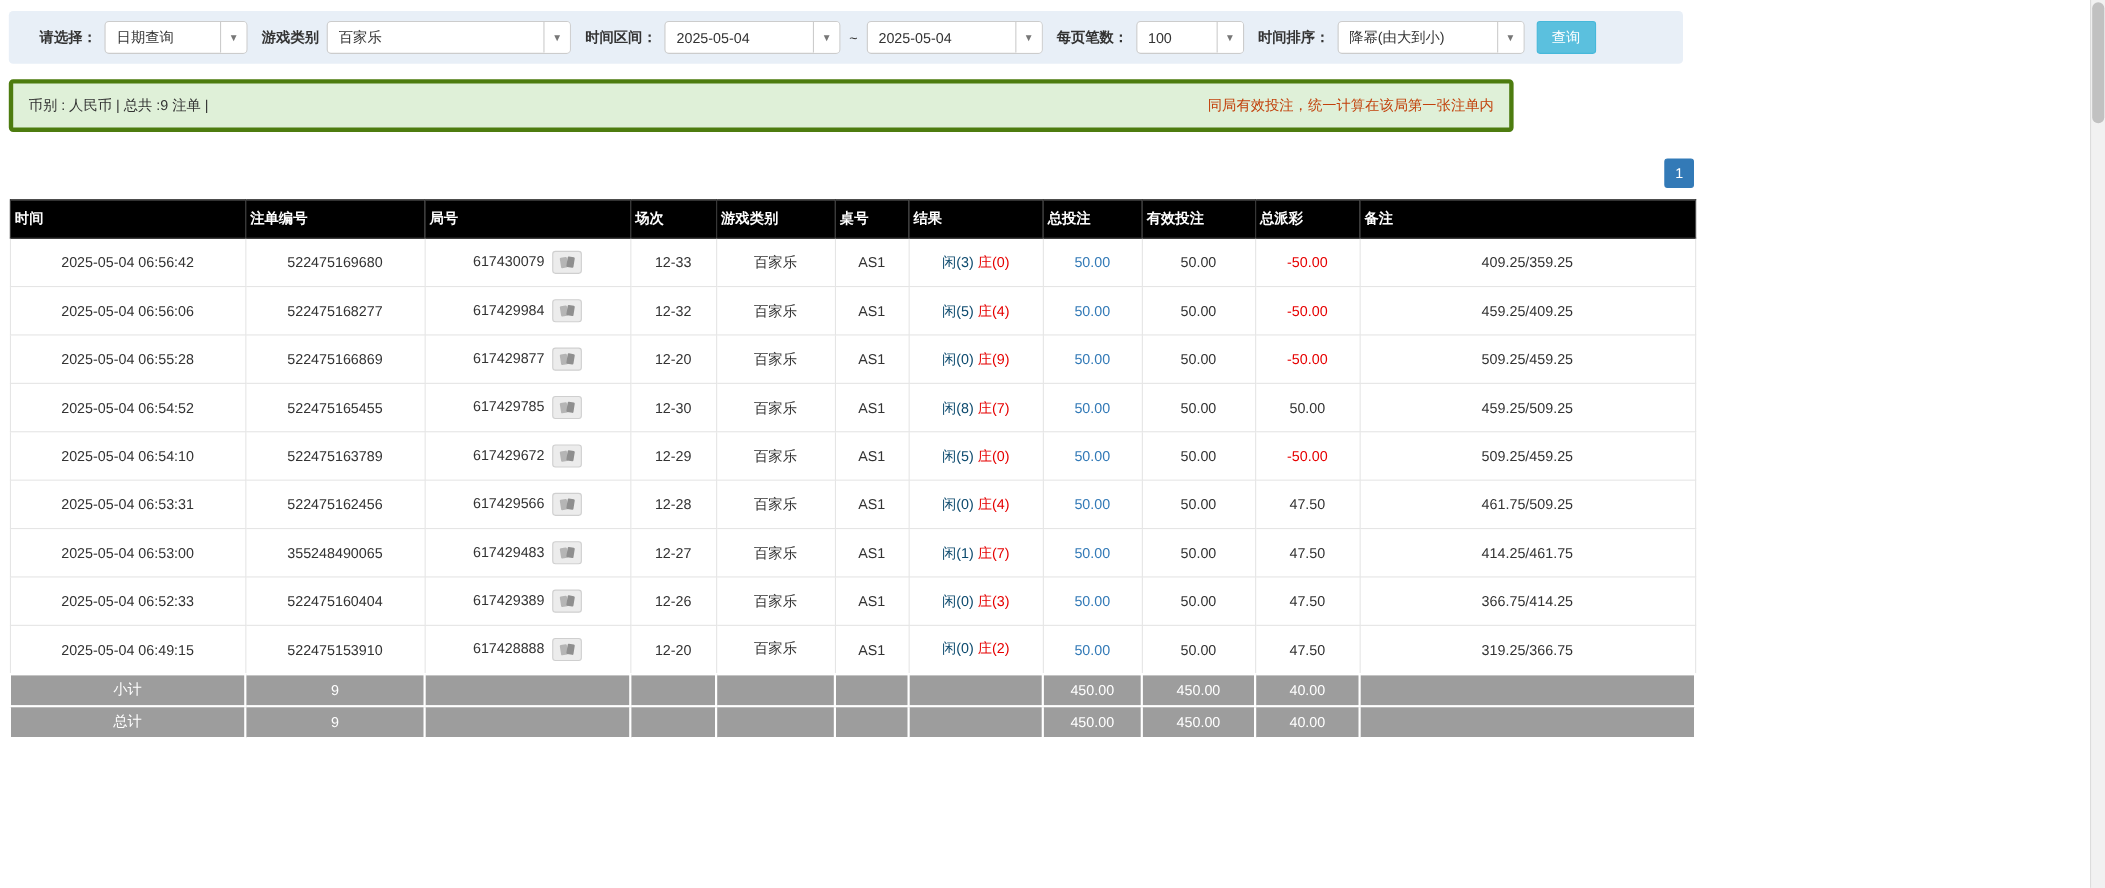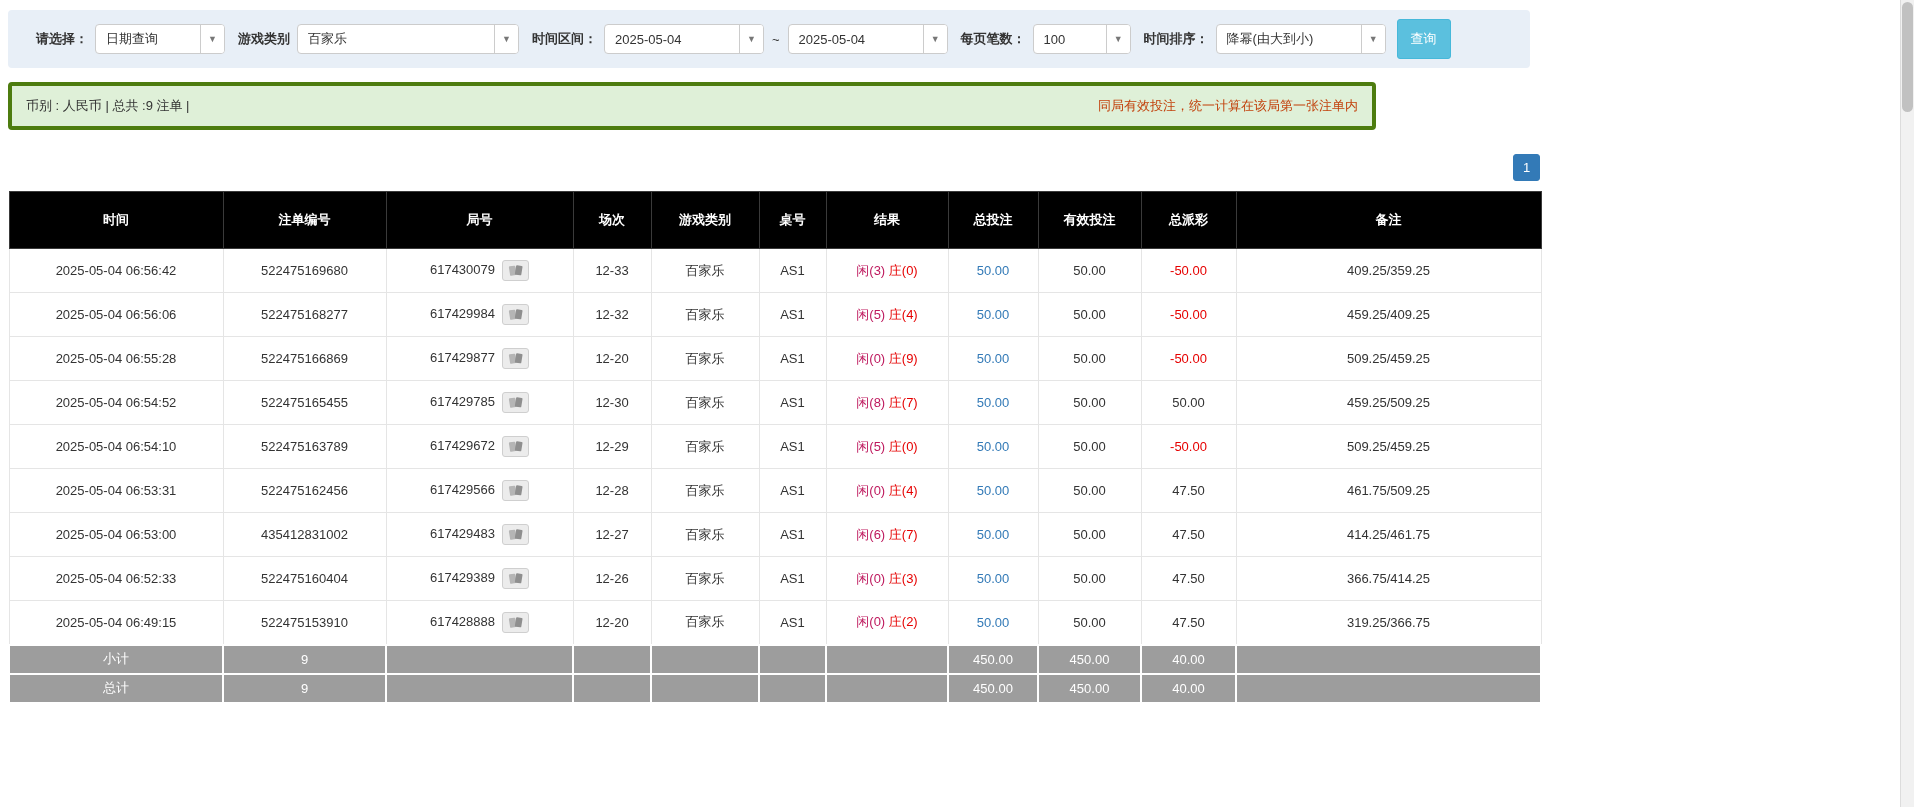--- a/index.html
+++ b/index.html
@@ -27,21 +27,21 @@
     justify-content:center; color:#777; font-size:9px; background:#fff;
   }
   .w-select { width:130px; }
   .w-game   { width:222px; }
   .w-date   { width:160px; }
   .w-pp     { width:98px; }
   .w-sort   { width:170px; }
   .tilde { color:#333; margin:0 1px; }
   .btn-query {
     background:#5bc0de; border:1px solid #46b8da; color:#fff; border-radius:3px;
-    height:40px; padding:0 13px; font-size:13px; cursor:pointer; margin-left:4px;
+    height:30px; padding:0 13px; font-size:13px; cursor:pointer; margin-left:4px;
     font-family:inherit;
   }
 
   
   .summary-bar {
     width:1368px; margin-top:14px; background:#dff0d8; border:4px solid #4d7c0f;
     border-radius:4px; padding:11px 14px; display:flex; justify-content:space-between; align-items:center;
   }
   .summary-left { color:#333; }
   .summary-right { color:#c2410c; }
@@ -49,28 +49,28 @@
   
   .pagination { width:1532px; display:flex; justify-content:flex-end; margin:24px 0 10px; }
   .page-btn {
     min-width:27px; height:27px; background:#337ab7; border:1px solid #337ab7; color:#fff;
     border-radius:3px; display:flex; align-items:center; justify-content:center; cursor:pointer;
   }
 
   
   table.records { border-collapse:collapse; width:1532px; table-layout:fixed; }
   thead th {
-    background:#000; color:#fff; font-weight:bold; padding:19px 4px; font-size:13px;
-    border:1px solid #3a3a3a; text-align:center;
+    background:#000; color:#fff; font-weight:bold; padding:8px 4px; font-size:13px;
+    border:1px solid #3a3a3a; text-align:left;
   }
   tbody td {
     border:1px solid #e5e5e5; text-align:center; padding:0 6px; height:44px;
     font-size:13px; color:#333; background:#fff; overflow:hidden; white-space:nowrap;
   }
-  .player { color:#be185d; }
+  .player { color:#0c4a6e; }
   .banker { color:#e60000; }
   .bet-link { color:#337ab7; cursor:pointer; }
   .neg { color:#e60000; }
   .cards-icon {
     display:inline-flex; width:27px; height:21px; background:#ececec; border:1px solid #cfcfcf;
     border-radius:3px; align-items:center; justify-content:center; margin-left:7px;
     vertical-align:middle; cursor:pointer;
   }
   tfoot td {
     background:#9d9d9d; color:#fff; text-align:center; height:29px; border:2px solid #fff;
@@ -270,31 +270,31 @@
           <td>百家乐</td>
           <td>AS1</td>
           <td><span class="player">闲(0)</span> <span class="banker">庄(4)</span></td>
           <td><span class="bet-link">50.00</span></td>
           <td>50.00</td>
           <td>47.50</td>
           <td>461.75/509.25</td>
         </tr>
         <tr>
           <td>2025-05-04 06:53:00</td>
-          <td>435412831002</td>
+          <td>355248490065</td>
           <td><span>617429483</span><span class="cards-icon">
               <svg width="16" height="13" viewBox="0 0 16 13">
                 <rect x="1.5" y="2" width="6.5" height="9.5" rx="1" fill="#b5b5b5" transform="rotate(-9 4.5 7)"></rect>
                 <rect x="7.5" y="1.5" width="6.5" height="9.5" rx="1" fill="#8f8f8f" transform="rotate(9 10.5 6)"></rect>
               </svg>
             </span></td>
           <td>12-27</td>
           <td>百家乐</td>
           <td>AS1</td>
-          <td><span class="player">闲(6)</span> <span class="banker">庄(7)</span></td>
+          <td><span class="player">闲(1)</span> <span class="banker">庄(7)</span></td>
           <td><span class="bet-link">50.00</span></td>
           <td>50.00</td>
           <td>47.50</td>
           <td>414.25/461.75</td>
         </tr>
         <tr>
           <td>2025-05-04 06:52:33</td>
           <td>522475160404</td>
           <td><span>617429389</span><span class="cards-icon">
               <svg width="16" height="13" viewBox="0 0 16 13">

